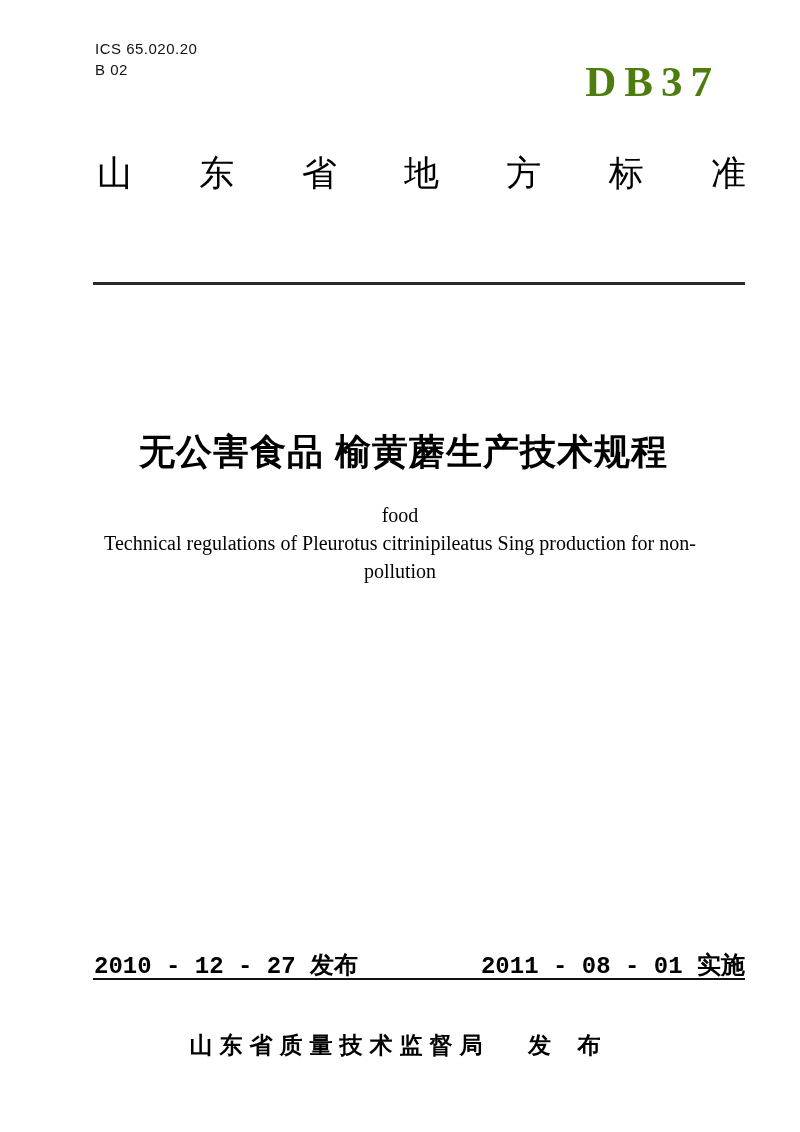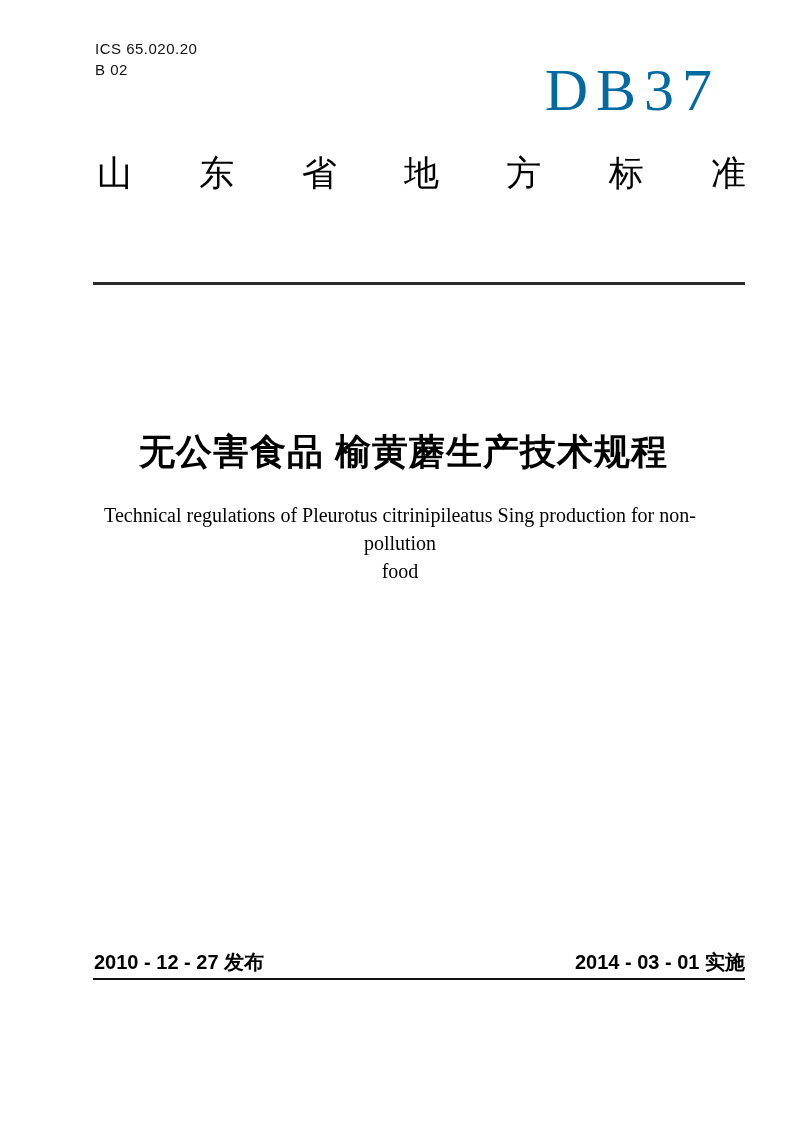--- a/index.html
+++ b/index.html
@@ -20,25 +20,25 @@
     font-size: 15px;
     line-height: 21px;
     letter-spacing: 0.5px;
     color: #111;
   }
   .db37-logo {
     position: absolute;
     right: 80px;
     top: 60px;
     font-family: "Liberation Serif", serif;
-    font-weight: normal;
-    font-size: 60px;
+    font-weight: bold;
+    font-size: 43px;
     line-height: 1;
     letter-spacing: 8px;
-    color: #0369a1;
+    color: #4d7c0f;
   }
   .std-name {
     position: absolute;
     left: 97px;
     right: 54px;
     top: 153px;
     display: flex;
     justify-content: space-between;
     font-size: 35px;
     line-height: 40px;
@@ -84,23 +84,24 @@
     line-height: 28px;
     color: #000;
   }
   .dates-row {
     position: absolute;
     left: 94px;
     right: 55px;
     top: 949px;
     display: flex;
     justify-content: space-between;
-    font-size: 20px;
+    font-size: 24px;
     font-weight: bold;
     color: #000;
+    font-family: Liberation Mono, monospace;
   }
   .rule-bottom {
     position: absolute;
     left: 93px;
     right: 55px;
     top: 978px;
     height: 2px;
     background: #111;
   }
   .publisher-row {
@@ -137,25 +138,29 @@
       <span>标</span>
       <span>准</span>
     </div>
 
 
   <div class="rule-top"></div>
 
   <div class="doc-title">无公害食品 榆黄蘑生产技术规程</div>
 
   <div class="doc-subtitle">
+    <div>food</div>
     <div>Technical regulations of Pleurotus citrinipileatus Sing production for non-pollution</div>
-    <div>food</div>
   </div>
 
   <div class="dates-row">
     <span>2010 - 12 - 27 发布</span>
-    <span>2014 - 03 - 01 实施</span>
+    <span>2011 - 08 - 01 实施</span>
   </div>
 
   <div class="rule-bottom"></div>
 
+  <div class="publisher-row">
+    <span class="pub-name">山东省质量技术监督局</span>
+    <span class="pub-label">发 布</span>
+  </div>
 
 </div>
 
 </body></html>

